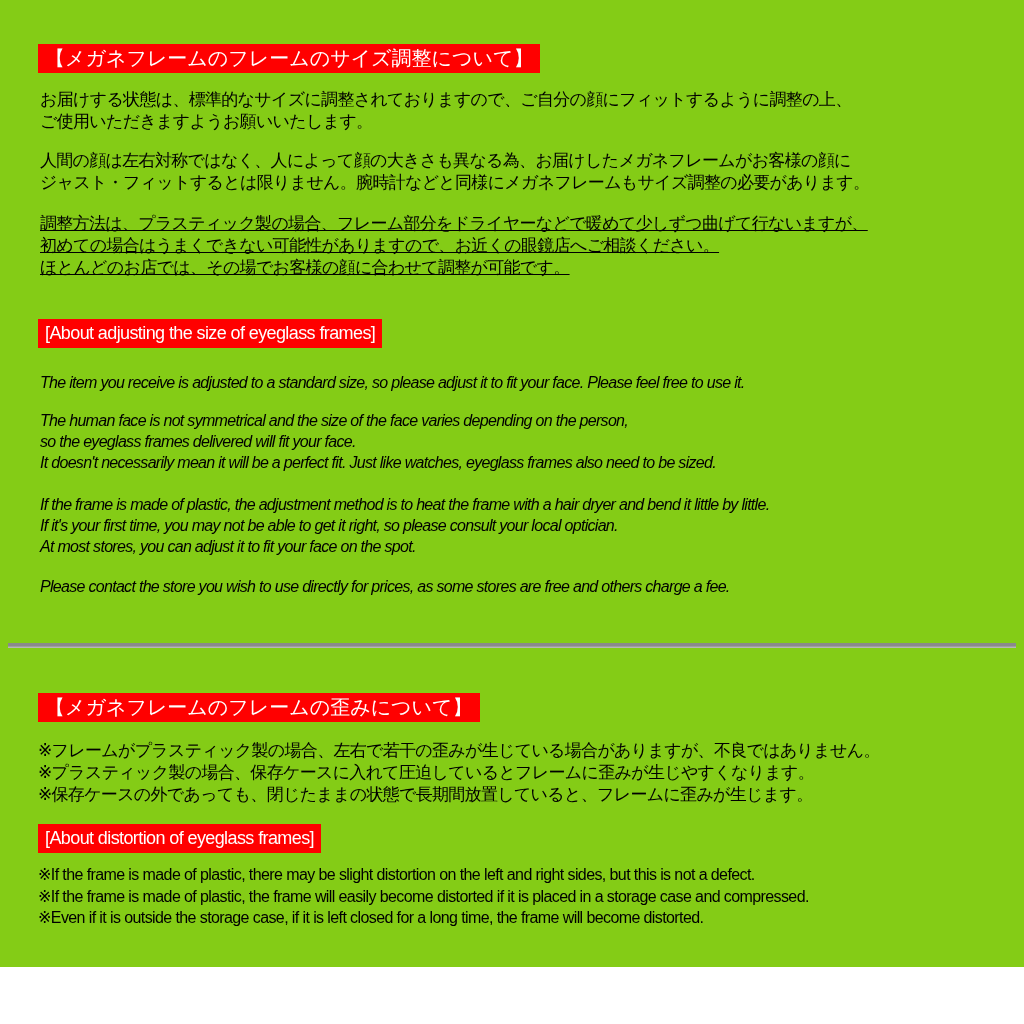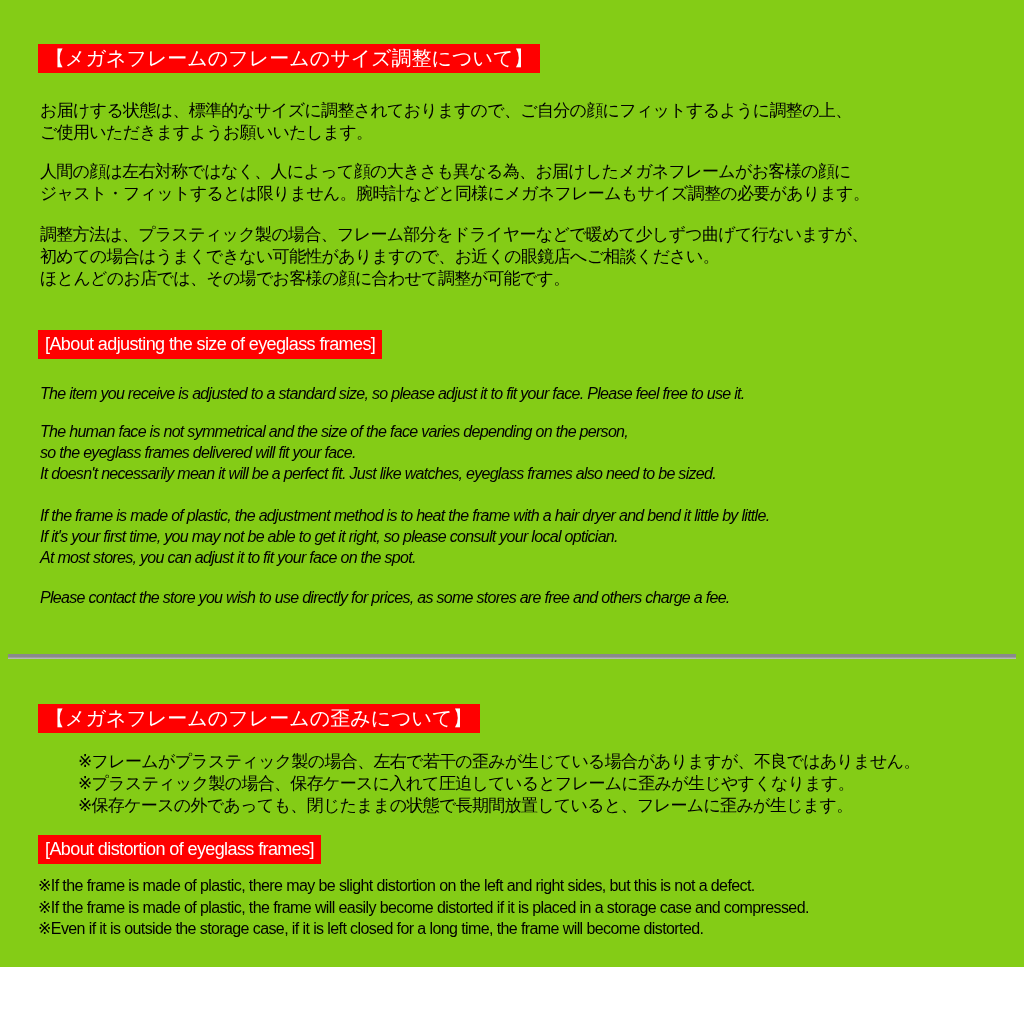--- a/index.html
+++ b/index.html
@@ -63,31 +63,31 @@
     letter-spacing: -0.6px;
   }
   .divider {
     border: 0;
     height: 5px;
     margin: 46px 8px 0 8px;
     background: linear-gradient(to bottom, #8a8a8a 0%, #8a8a8a 55%, #c4c4c4 100%);
   }
   
   .h1 { margin: 44px 0 0 38px; }
-  .p-jp1 { margin-top: 27px; }
+  .p-jp1 { margin-top: 16px; }
   .p-jp2 { margin-top: 17px; }
-  .p-jp3 { margin-top: 19px; }
+  .p-jp3 { margin-top: 19px; text-decoration: underline; }
   .p-jp4 { margin-top: 17px; }
   .h2 { margin: 40px 0 0 38px; }
   .p-en1 { margin-top: 24px; }
   .p-en2 { margin-top: 17px; }
   .p-en3 { margin-top: 21px; }
   .p-en4 { margin-top: 19px; }
   .h3 { margin: 45px 0 0 38px; }
-  .jp-notes { margin-top: 18px; margin-left: 40px; }
+  .jp-notes { margin-top: 18px; }
   .h4 { margin: 18px 0 0 38px; }
   .en-notes { margin-top: 11px; }
 </style>
 </head>
 <body>
 
 <div class="page">
 
   <section>
     <h2 class="red-h jp h1">【メガネフレームのフレームのサイズ調整について】</h2>

